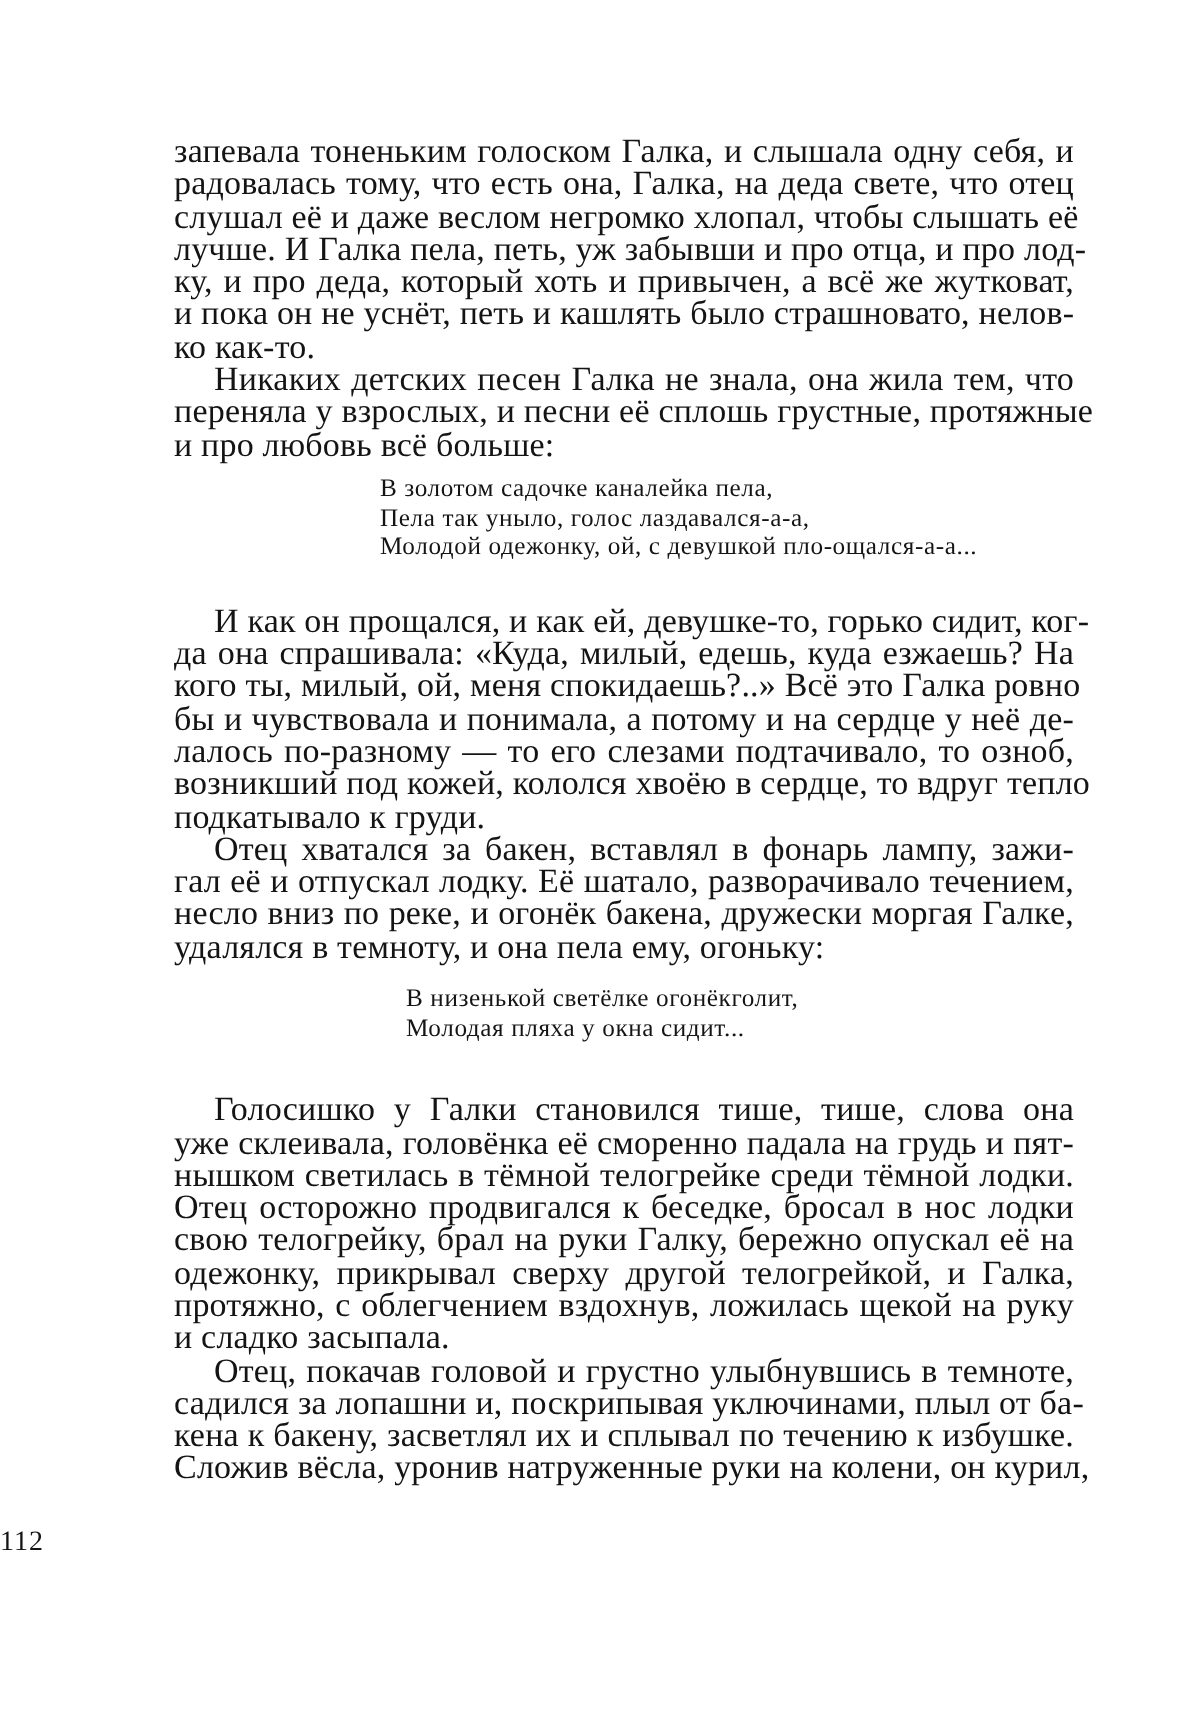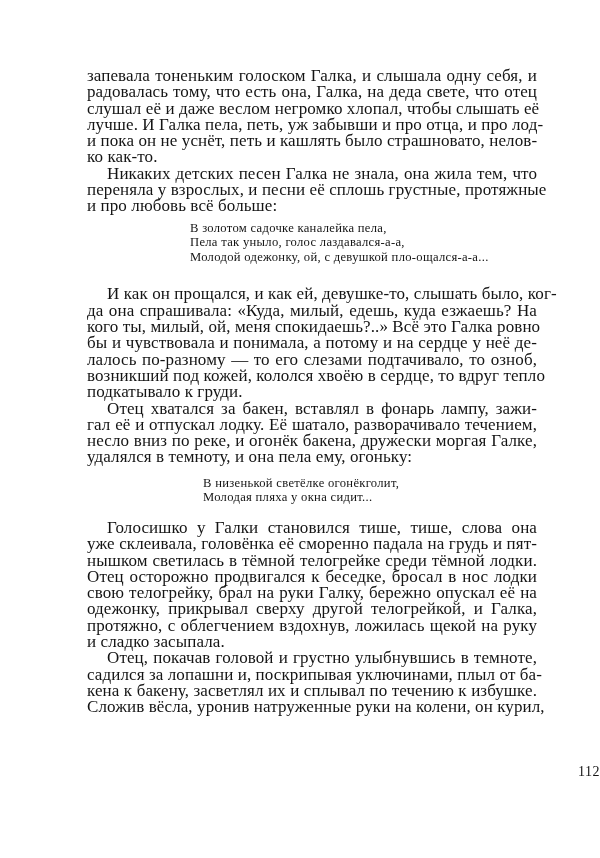--- a/index.html
+++ b/index.html
@@ -45,60 +45,61 @@
       letter-spacing: 0.3px;
     }
     .song-block-1 {
       margin-left: 103px;
       margin-top: 6px;
       margin-bottom: 22px;
     }
     .song-block-2 {
       margin-left: 116px;
       margin-top: 10px;
-      margin-bottom: 15px;
+      margin-bottom: 26px;
     }
     .page-number {
       position: absolute;
       left: 0;
       width: 600px;
       top: 764px;
-      text-align: right;
+      text-align: left;
       font-size: 14px;
       letter-spacing: 0.5px;
     }
   </style>
 </head>
 <body>
 
 <div class="page">
 
   <div>
     <span class="line">запевала тоненьким голоском Галка, и слышала одну себя, и</span>
     <span class="line">радовалась тому, что есть она, Галка, на деда свете, что отец</span>
     <span class="line">слушал её и даже веслом негромко хлопал, чтобы слышать её</span>
     <span class="line">лучше. И Галка пела, петь, уж забывши и про отца, и про лод-</span>
+    <span class="line">ку, и про деда, который хоть и привычен, а всё же жутковат,</span>
     <span class="line">и пока он не уснёт, петь и кашлять было страшновато, нелов-</span>
     <span class="line last">ко как-то.</span>
   </div>
 
   <div>
     <span class="line indent">Никаких детских песен Галка не знала, она жила тем, что</span>
     <span class="line">переняла у взрослых, и песни её сплошь грустные, протяжные</span>
     <span class="line last">и про любовь всё больше:</span>
   </div>
 
   <div class="song-block-1">
     <span class="song">В золотом садочке каналейка пела,</span>
     <span class="song">Пела так уныло, голос лаздавался-а-а,</span>
     <span class="song">Молодой одежонку, ой, с девушкой пло-ощался-а-а...</span>
   </div>
 
   <div>
-    <span class="line indent">И как он прощался, и как ей, девушке-то, слышать было, ког-</span>
+    <span class="line indent">И как он прощался, и как ей, девушке-то, горько сидит, ког-</span>
     <span class="line">да она спрашивала: «Куда, милый, едешь, куда езжаешь? На</span>
     <span class="line">кого ты, милый, ой, меня спокидаешь?..» Всё это Галка ровно</span>
     <span class="line">бы и чувствовала и понимала, а потому и на сердце у неё де-</span>
     <span class="line">лалось по-разному — то его слезами подтачивало, то озноб,</span>
     <span class="line">возникший под кожей, кололся хвоёю в сердце, то вдруг тепло</span>
     <span class="line last">подкатывало к груди.</span>
   </div>
 
   <div>
     <span class="line indent">Отец хватался за бакен, вставлял в фонарь лампу, зажи-</span>

